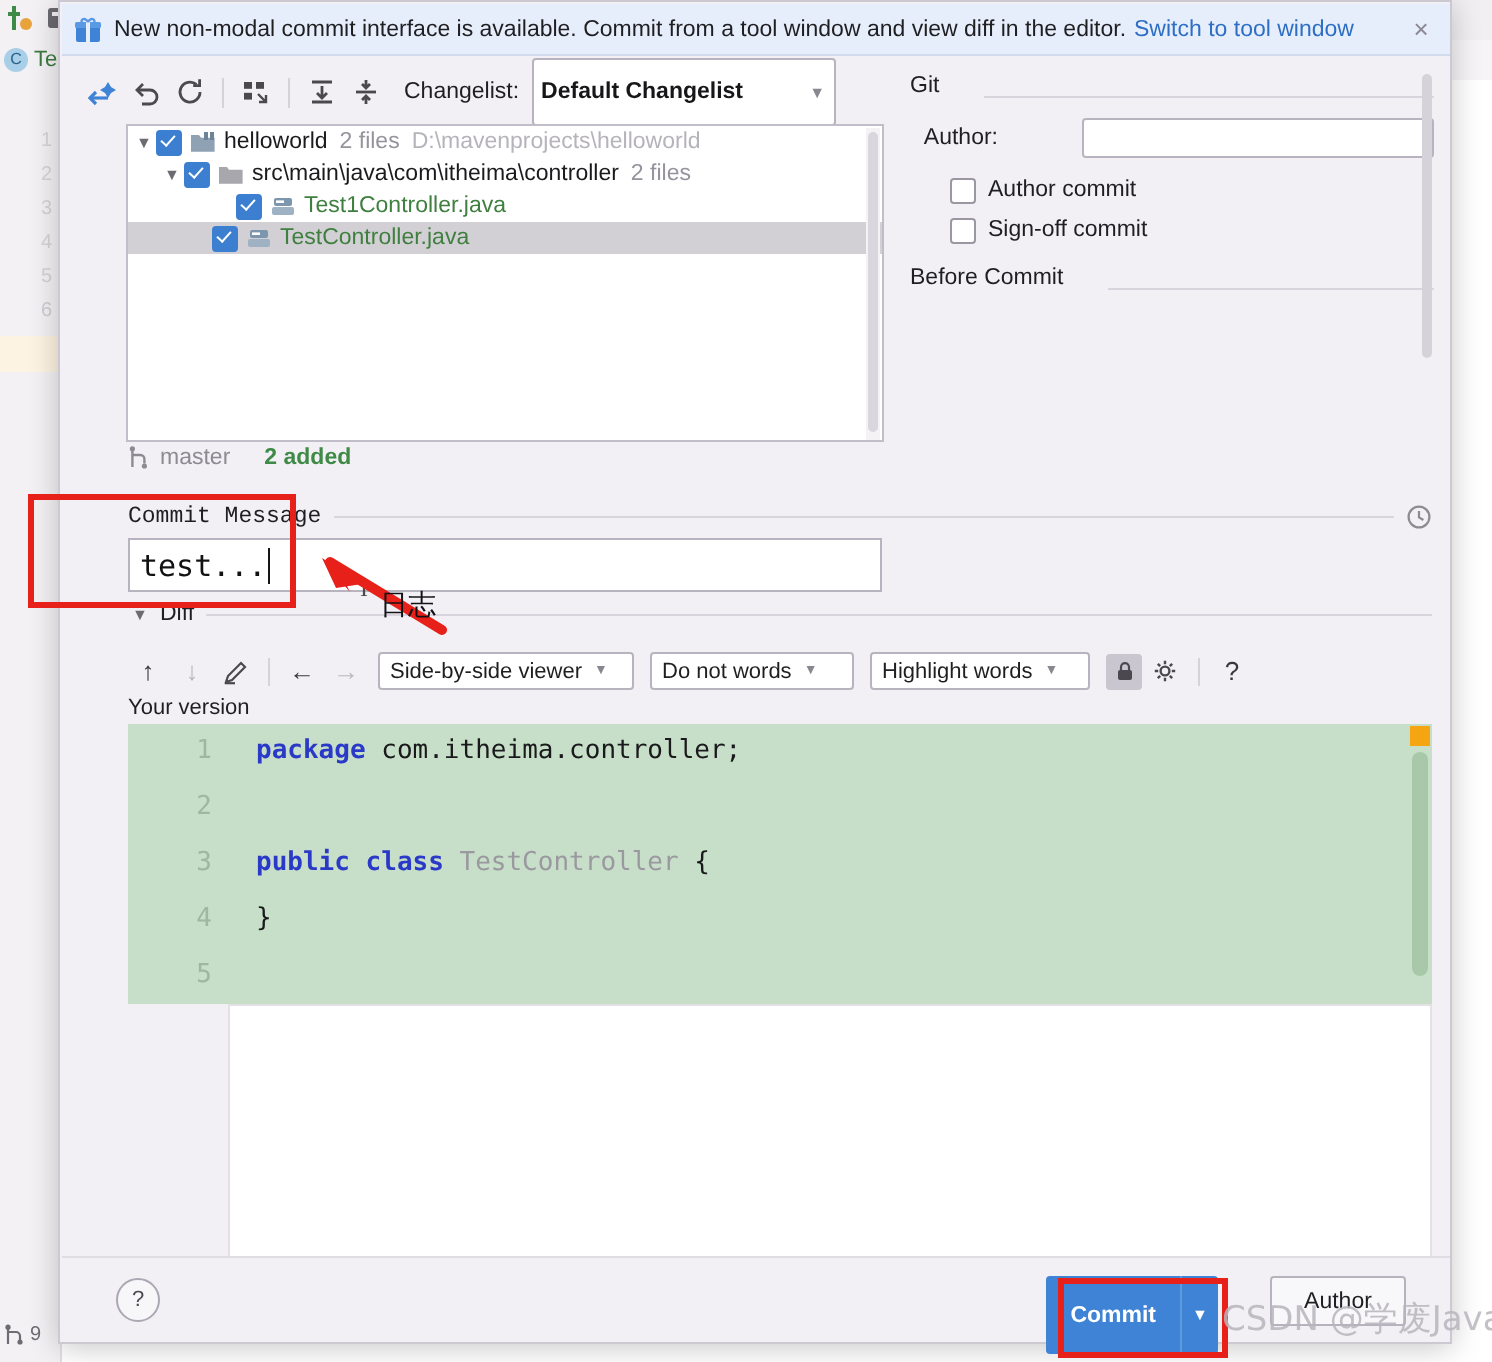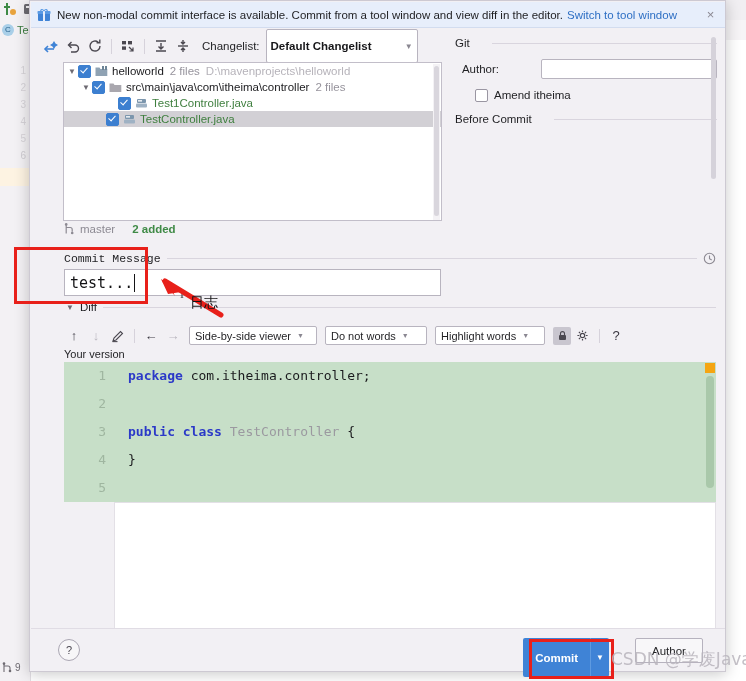--- a/index.html
+++ b/index.html
@@ -69,21 +69,21 @@
   .path{color:#b6b3ba;margin-left:6px;}
   #tree-sb{position:absolute;right:1px;top:1px;width:7px;height:157px;background:#f4f2f5;}
   #tree-sb .thumb{position:absolute;left:1px;top:2px;width:5px;height:150px;background:#d9d6dd;border-radius:3px;}
 
   
   #branch{position:absolute;left:34px;top:222px;font-size:11.5px;color:#8d8a93;display:flex;align-items:center;gap:5px;}
   #branch .added{color:#3f8a46;font-weight:bold;margin-left:12px;}
 
   
   #rpanel{position:absolute;left:425px;top:36px;width:262px;height:184px;overflow:hidden;}
-  .grp{display:flex;align-items:center;font-size:11.5px;color:#1f1f22;margin-bottom:9px;gap:16px;}
+  .grp{display:flex;align-items:flex-end;font-size:11.5px;color:#1f1f22;margin-bottom:9px;gap:16px;}
   .grp .line{flex:1;height:1px;background:#d9d5de;margin-left:6px;}
   .frow{display:flex;align-items:center;font-size:11.5px;color:#1f1f22;height:21px;gap:36px;}
   .frow .lbl{width:44px;text-align:right;margin-right:6px;}
   .finput{flex:1;height:18px;background:#fff;border:1px solid #b8b4bf;border-radius:2px;}
   .crow{display:flex;align-items:center;font-size:11.5px;color:#1f1f22;height:20px;padding-left:20px;}
   .box{width:11px;height:11px;border:1px solid #9a96a2;background:#fff;border-radius:2px;margin-right:6px;flex:0 0 auto;}
   .box.on{border-color:#3c7fd0;background:#3c7fd0;position:relative;}
   .box.on:after{content:"";position:absolute;left:3px;top:0px;width:3px;height:6px;border:solid #fff;border-width:0 1.6px 1.6px 0;transform:rotate(42deg);}
   #rp-sb{position:absolute;right:0;top:0;width:6px;height:184px;background:transparent;}
   #rp-sb .thumb{position:absolute;left:0;top:0;width:5px;height:142px;background:#d5d2da;border-radius:3px;}
@@ -325,21 +325,25 @@
       <span>Git</span>
       <span class="line"></span>
     </div>
     <div class="frow">
       <span class="lbl">Author:</span>
       <div class="finput"></div>
     </div>
     <div style="height:6px"></div>
     <div class="crow">
       <span class="box"></span>
-      <span>Amend itheima</span>
+      <span>Author commit</span>
+    </div>
+    <div class="crow">
+      <span class="box"></span>
+      <span>Sign-off commit</span>
     </div>
     <div style="height:8px"></div>
     <div class="grp">
       <span>Before Commit</span>
       <span class="line"></span>
     </div>
     <div id="rp-sb">
         <div class="thumb"></div>
       </div>
   </div>

